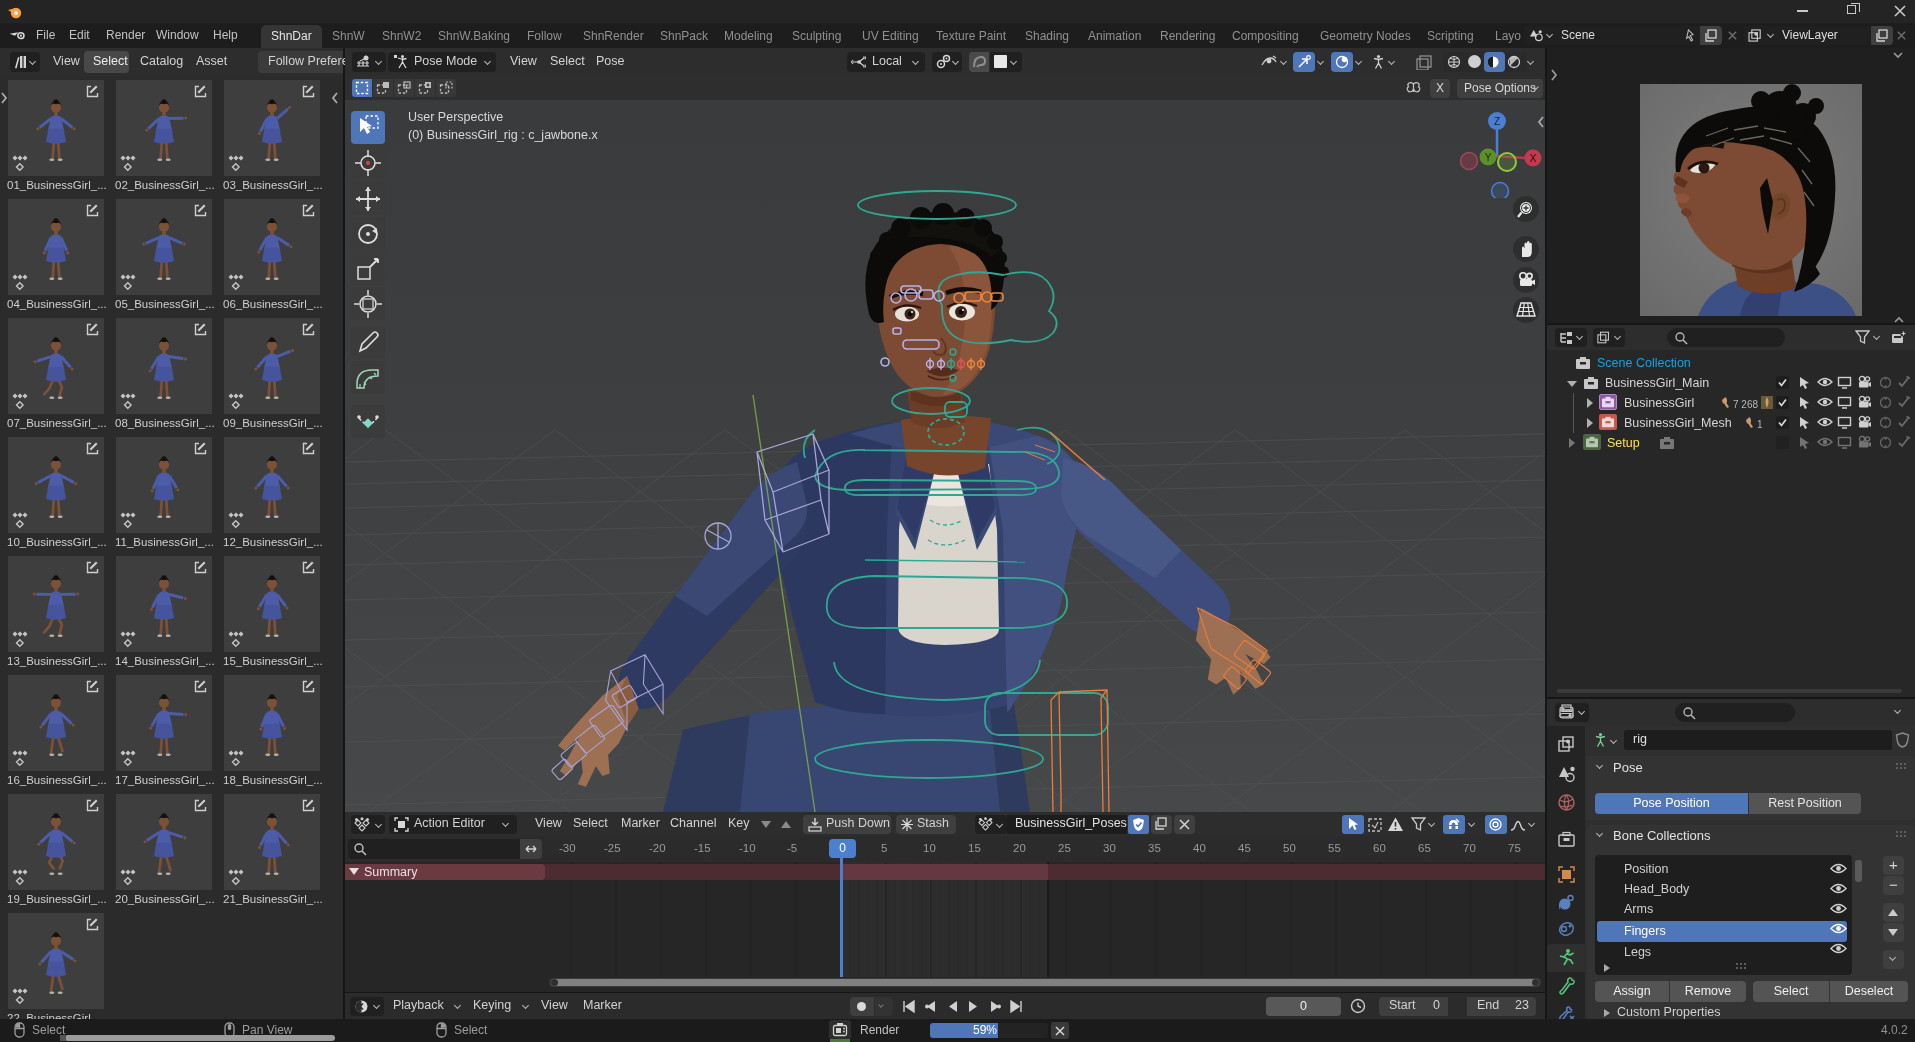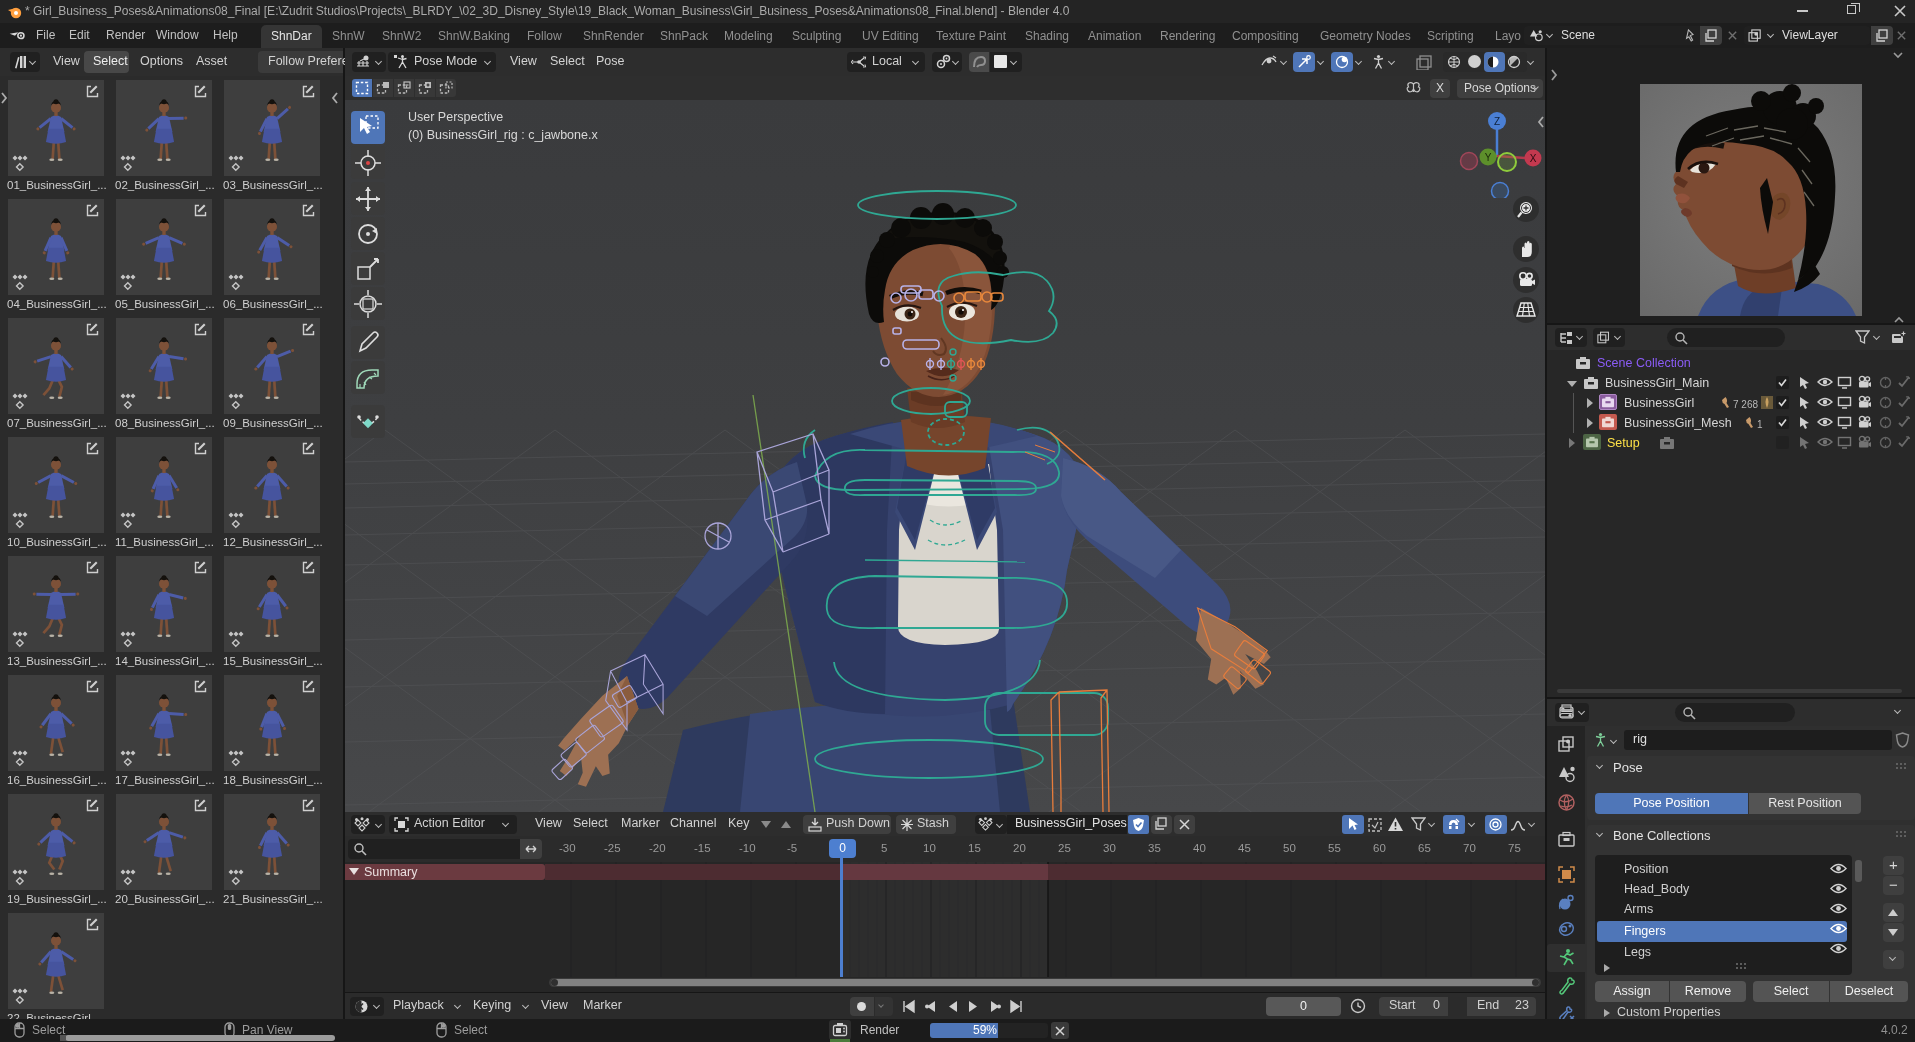--- a/index.html
+++ b/index.html
@@ -41,21 +41,20 @@
 </style>
 </head>
 <body>
 <div id="root">
   <div class="abs" id="titlebar">
     <svg class="abs" style="left:7px;top:4px" width="16" height="16" viewBox="0 0 16 16">
         <circle cx="9" cy="9" r="5.2" fill="#ff9f3e"></circle>
         <circle cx="9" cy="9" r="2" fill="#fff"></circle>
         <path d="M1 6 L9 4 L6 9 Z" fill="#ff9f3e"></path>
       </svg>
-    <span class="t">* Girl_Business_Poses&amp;Animations08_Final [E:\Zudrit Studios\Projects\_BLRDY_\02_3D_Disney_Style\19_Black_Woman_Business\Girl_Business_Poses&amp;Animations08_Final.blend] - Blender 4.0</span>
     <span class="abs" style="left:1797px;top:10px;width:11px;height:1.5px;background:#c8c8c8"></span>
     <span class="abs" style="left:1847px;top:5px;width:9px;height:9px;border:1.5px solid #c8c8c8"></span>
     <span class="abs" style="left:1851px;top:3px;width:9px;height:9px;border-top:1.5px solid #c8c8c8;border-right:1.5px solid #c8c8c8"></span>
     <svg class="abs" style="left:1893px;top:4px" width="14" height="14" viewBox="0 0 14 14">
         <path d="M2 2 L12 12 M12 2 L2 12" stroke="#c8c8c8" stroke-width="1.6"></path>
       </svg>
   </div>
   <div class="abs" id="topbar">
     <svg class="abs" style="left:9px;top:5px" width="17" height="15" viewBox="0 0 24 20">
         <path d="M12.5 10.2c0-2.2 1.9-4 4.3-4 2.4 0 4.3 1.8 4.3 4s-1.9 4-4.3 4c-2.4 0-4.3-1.8-4.3-4z" fill="none" stroke="#d8d8d8" stroke-width="2.2"></path>
@@ -127,21 +126,21 @@
     <div class="abs dk" style="left:10px;top:4px;width:30px;height:20px"></div>
     <svg class="abs" style="left:14px;top:7px" width="13" height="14" viewBox="0 0 13 14">
         <path d="M1 13 L4 2 L5.5 2.4 L2.5 13.4 Z" fill="#d5d5d5"></path>
         <rect x="6" y="1" width="2.4" height="12" fill="#d5d5d5"></rect>
         <rect x="9.6" y="1" width="2.4" height="12" fill="#d5d5d5"></rect>
       </svg>
     <span class="abs chev" style="left:30px;top:11px;width:5px;height:5px"></span>
     <span class="abs" style="left:53px;top:6px">View</span>
     <div class="abs" style="left:84px;top:3px;width:45px;height:22px;background:#484848;border-radius:4px"></div>
     <span class="abs" style="left:93px;top:6px;color:#eee">Select</span>
-    <span class="abs" style="left:140px;top:6px">Options</span>
+    <span class="abs" style="left:140px;top:6px">Catalog</span>
     <span class="abs" style="left:196px;top:6px">Asset</span>
     <div class="abs" style="left:258px;top:3px;width:85px;height:22px;background:#3b3b3b;border-radius:4px 0 0 4px"></div>
     <span class="abs" style="left:268px;top:6px;white-space:nowrap">Follow Prefere</span>
   </div>
   <div class="abs" id="assetbody">
       <div class="tile" style="left:8px;top:4px">
 <svg width="96" height="96" viewBox="0 0 96 96">
           <g transform="translate(48 52) scale(0.84) translate(-48 -52)">
             <path d="M45.5 62 L44 84" stroke="#7d5138" stroke-width="3.2" fill="none"></path>
             <path d="M50.5 62 L52 84" stroke="#7d5138" stroke-width="3.2" fill="none"></path>
@@ -1559,21 +1558,21 @@
         <rect x="3" y="6" width="7" height="2" fill="#2d2d2d"></rect>
         <circle cx="12.5" cy="3.5" r="3.2" fill="#2d2d2d"></circle>
         <path d="M12.5 1.5 L12.5 5.5 M10.5 3.5 L14.5 3.5" stroke="#c8c8c8" stroke-width="1.2"></path>
       </svg>
 
     <svg class="abs" style="left:28px;top:31px" width="16" height="14" viewBox="0 0 16 14">
         <rect x="1" y="3" width="14" height="10" rx="1" fill="#c8c8c8"></rect>
         <rect x="5" y="1" width="6" height="3" fill="#c8c8c8"></rect>
         <rect x="5" y="6" width="6" height="2.5" fill="#272727"></rect>
       </svg>
-    <span class="abs" style="left:50px;top:31px;color:#8b5cf6">Scene Collection</span>
+    <span class="abs" style="left:50px;top:31px;color:#0ea5e9">Scene Collection</span>
     <span class="abs" style="left:20px;top:56px;width:0;height:0;border-left:5px solid transparent;border-right:5px solid transparent;border-top:6px solid #b0b0b0"></span>
     <svg class="abs" style="left:36px;top:51px" width="16" height="14" viewBox="0 0 16 14">
         <rect x="1" y="3" width="14" height="10" rx="1" fill="#c8c8c8"></rect>
         <rect x="5" y="1" width="6" height="3" fill="#c8c8c8"></rect>
         <rect x="5" y="6" width="6" height="2.5" fill="#272727"></rect>
       </svg>
     <span class="abs" style="left:58px;top:51px;color:#d5d5d5">BusinessGirl_Main</span>
     <span class="abs" style="left:26px;top:68px;width:1px;height:40px;background:#555"></span>
     <span class="abs" style="left:40px;top:73px;width:0;height:0;border-top:5px solid transparent;border-bottom:5px solid transparent;border-left:6px solid #b0b0b0"></span>
     <div class="abs" style="left:52px;top:69px;width:18px;height:16px;background:#8a5c9e;border:1.5px solid #b088c4;border-radius:2px"></div>

